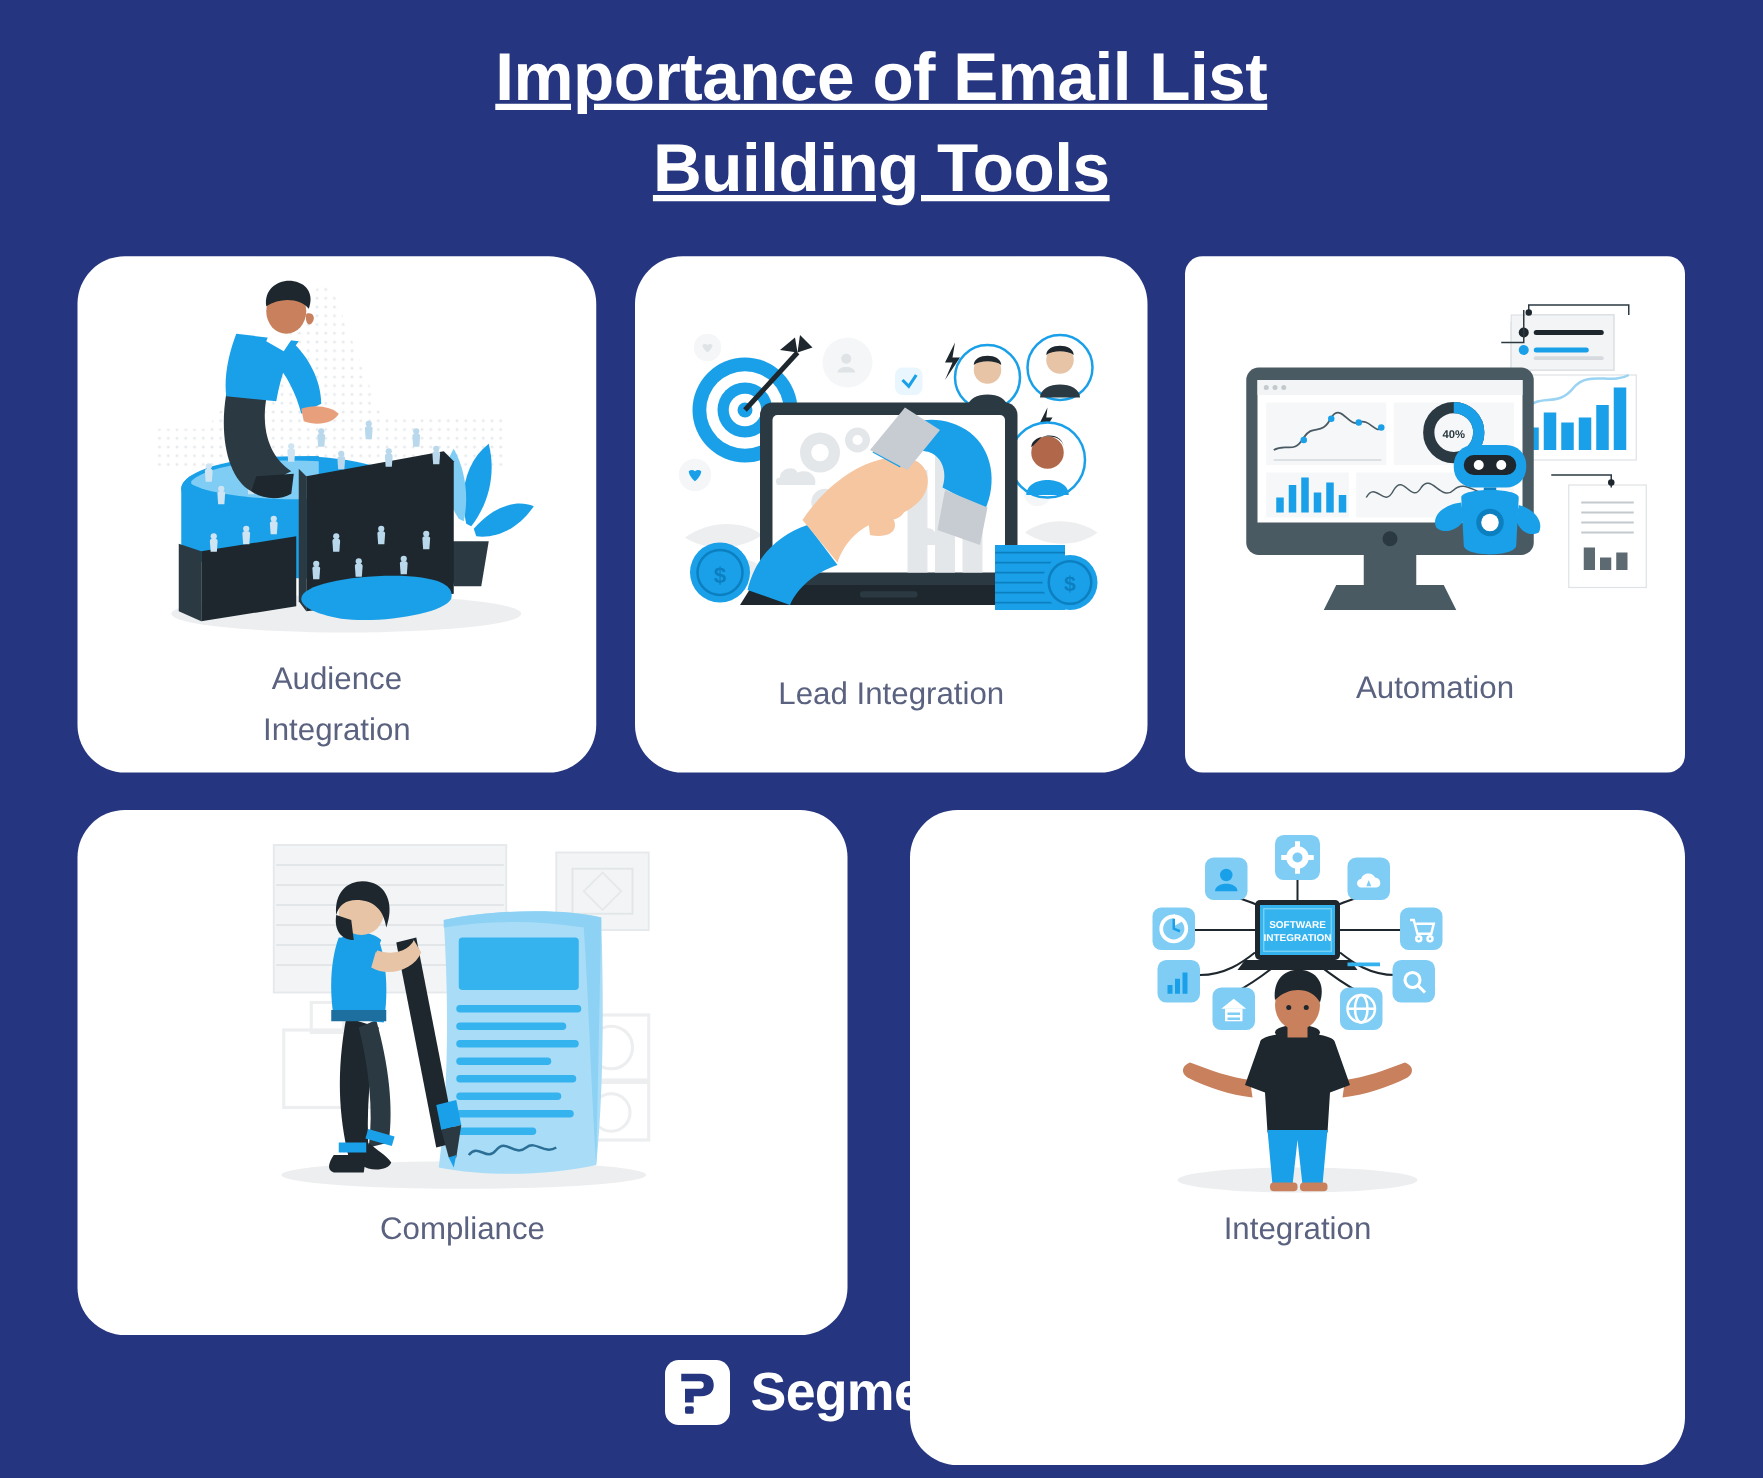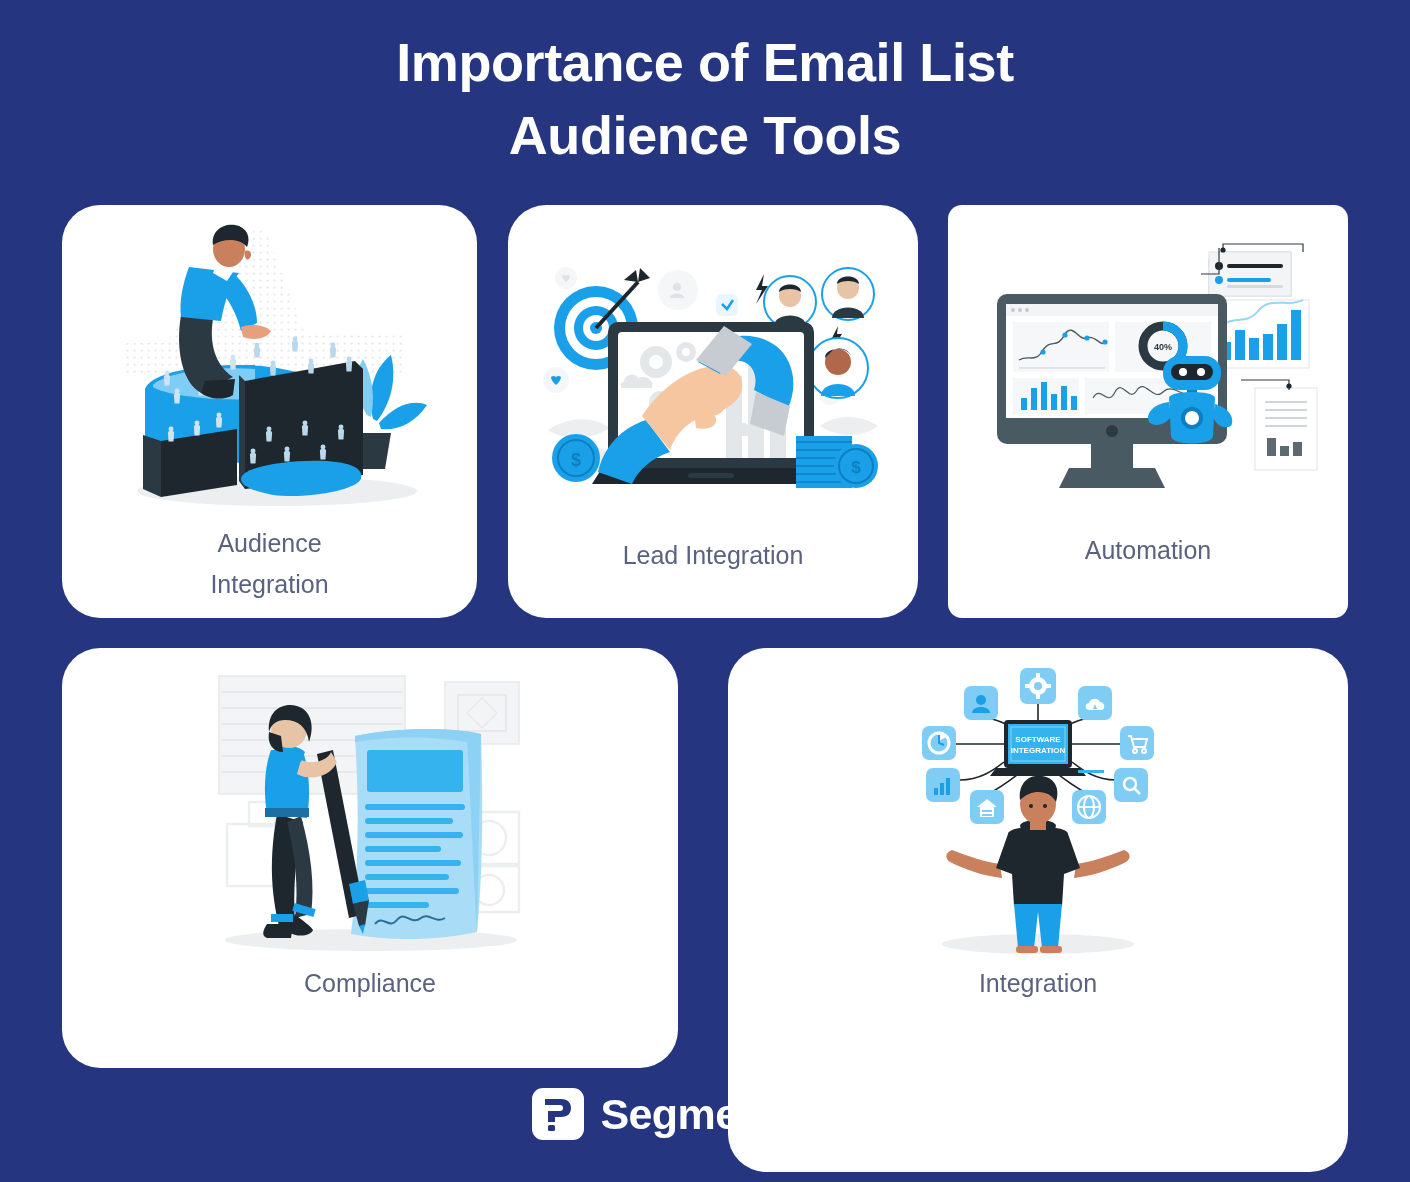--- a/index.html
+++ b/index.html
@@ -22,21 +22,21 @@
     left: 0;
     top: 26px;
     width: 1410px;
     text-align: center;
     color: #ffffff;
     font-size: 54px;
     font-weight: bold;
     line-height: 1.35;
     letter-spacing: -0.4px;
   }
-  .page-title .line { display: block; }
+  .page-title .line { display: block; text-decoration: underline; }
 
   .card {
     position: absolute;
     background: #ffffff;
     border-radius: 38px;
     overflow: hidden;
   }
 
   .card-illo {
     position: absolute;
@@ -110,21 +110,21 @@
     letter-spacing: -0.6px;
   }
 
   svg { display: block; }
 </style>
 </head>
 <body>
 
 <h1 class="page-title">
   <span class="line">Importance of Email List</span>
-  <span class="line">Audience Tools</span>
+  <span class="line">Building Tools</span>
 </h1>
 
 <div class="card" id="card-audience">
   <div class="card-illo">
     <svg width="330" height="300" viewBox="0 0 330 300">
 
       <defs>
         <pattern id="dots1" width="7" height="7" patternUnits="userSpaceOnUse">
           <circle cx="1.6" cy="1.6" r="1.2" fill="#e3e6ea"></circle>
         </pattern>

